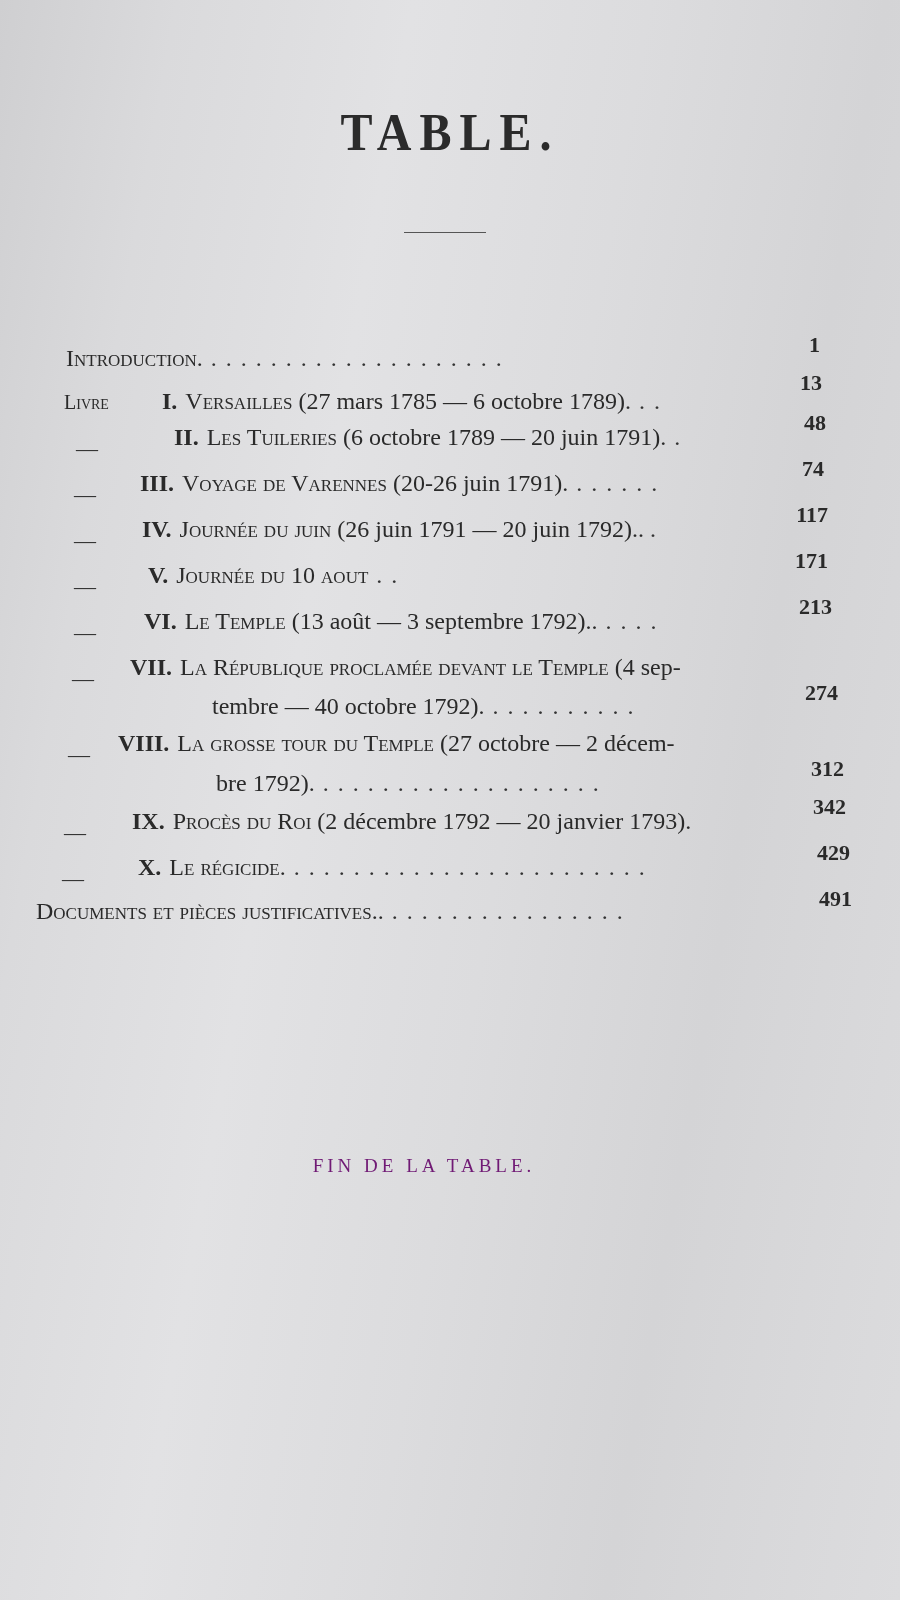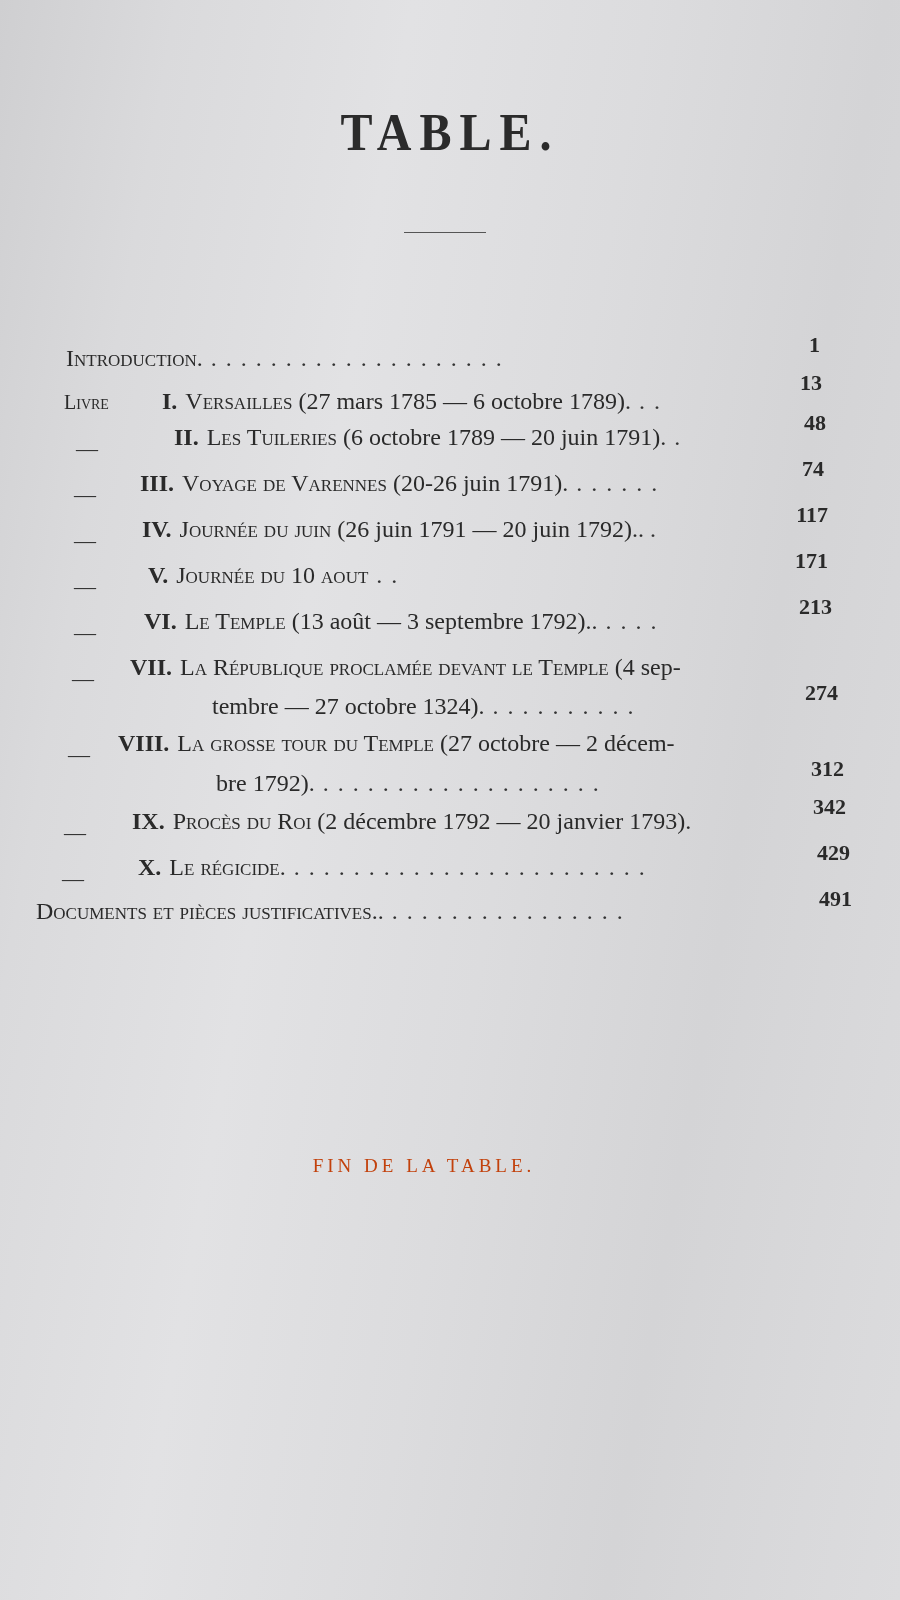--- a/index.html
+++ b/index.html
@@ -28,21 +28,21 @@
   .sc { font-variant: small-caps; }
   .dash { position: absolute; font-size: 22px; }
   .num { font-weight: bold; }
   .dots { letter-spacing: 9px; color: #333; }
   .page-no {
     position: absolute; font-family: "Liberation Serif", serif; font-size: 22px;
     font-weight: bold; color: #2a2a2a; text-align: right; width: 60px;
   }
   .fin {
     position: absolute; top: 1155px; left: 0; width: 848px; text-align: center;
-    font-family: "Liberation Serif", serif; font-size: 19px; letter-spacing: 4px; color: #c2410c;
+    font-family: "Liberation Serif", serif; font-size: 19px; letter-spacing: 4px; color: #701a75;
   }
 </style>
 </head>
 <body>
 
 <div class="page">
   <div class="title">TABLE.</div>
   <div class="rule"></div>
 
   <div class="toc">
@@ -106,21 +106,21 @@
     </div>
     <div class="page-no" style="left:772px; top:594px;">213</div>
 
     <span class="dash row" style="left:72px; top:666px;">—</span>
     <div class="row" style="left:130px; top:654px;justify-content:center;">
       <span class="num" style="margin-right:8px;">VII.</span>
       <span class="sc" style="margin-right:6px;">La République proclamée devant le Temple</span>
       <span>(4 sep-</span>
     </div>
     <div class="row" style="left:212px; top:693px;">
-      <span>tembre — 27 octobre 1324).</span>
+      <span>tembre — 40 octobre 1792).</span>
       <span class="dots" style="margin-left:8px;">..........</span>
     </div>
     <div class="page-no" style="left:778px; top:680px;">274</div>
 
     <span class="dash row" style="left:68px; top:742px;">—</span>
     <div class="row" style="left:118px; top:730px;">
       <span class="num" style="margin-right:8px;">VIII.</span>
       <span class="sc" style="margin-right:6px;">La grosse tour du Temple</span>
       <span>(27 octobre — 2 décem-</span>
     </div>

